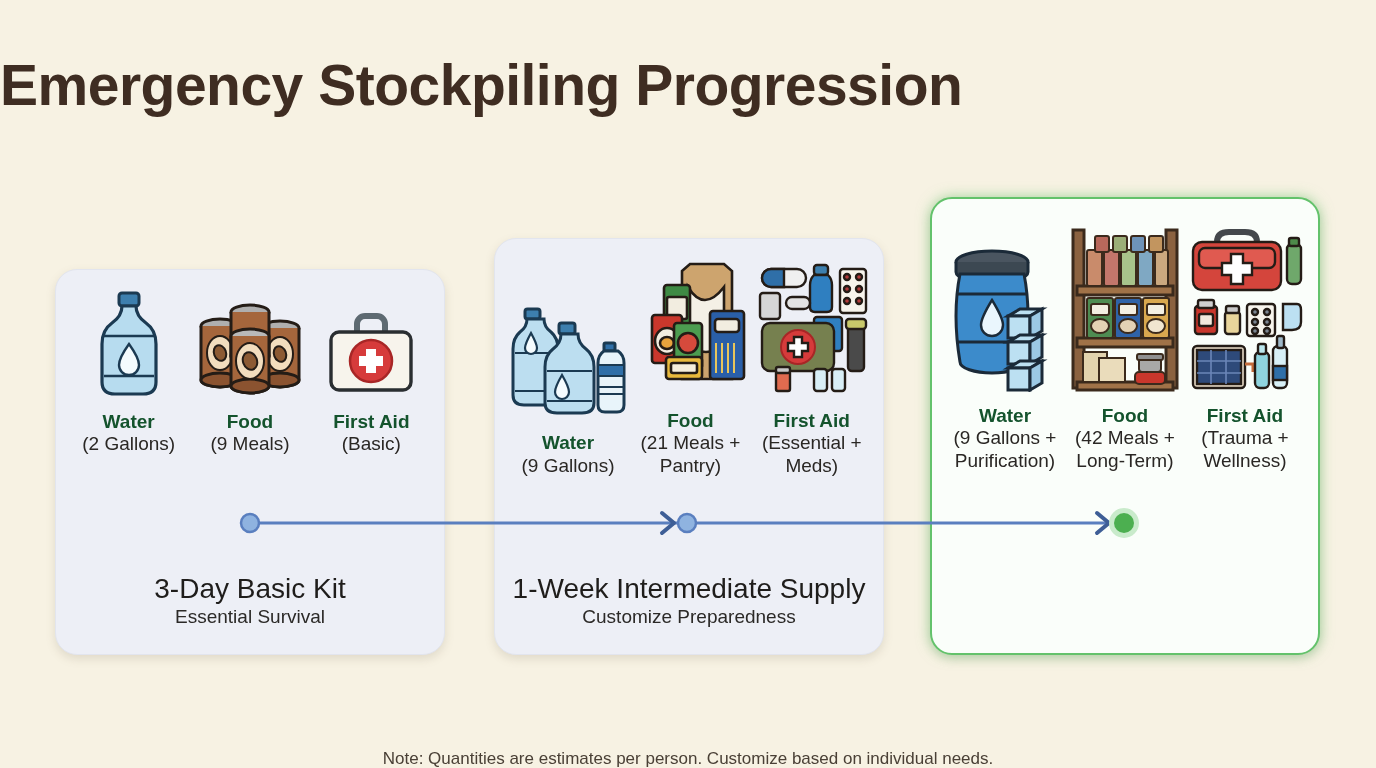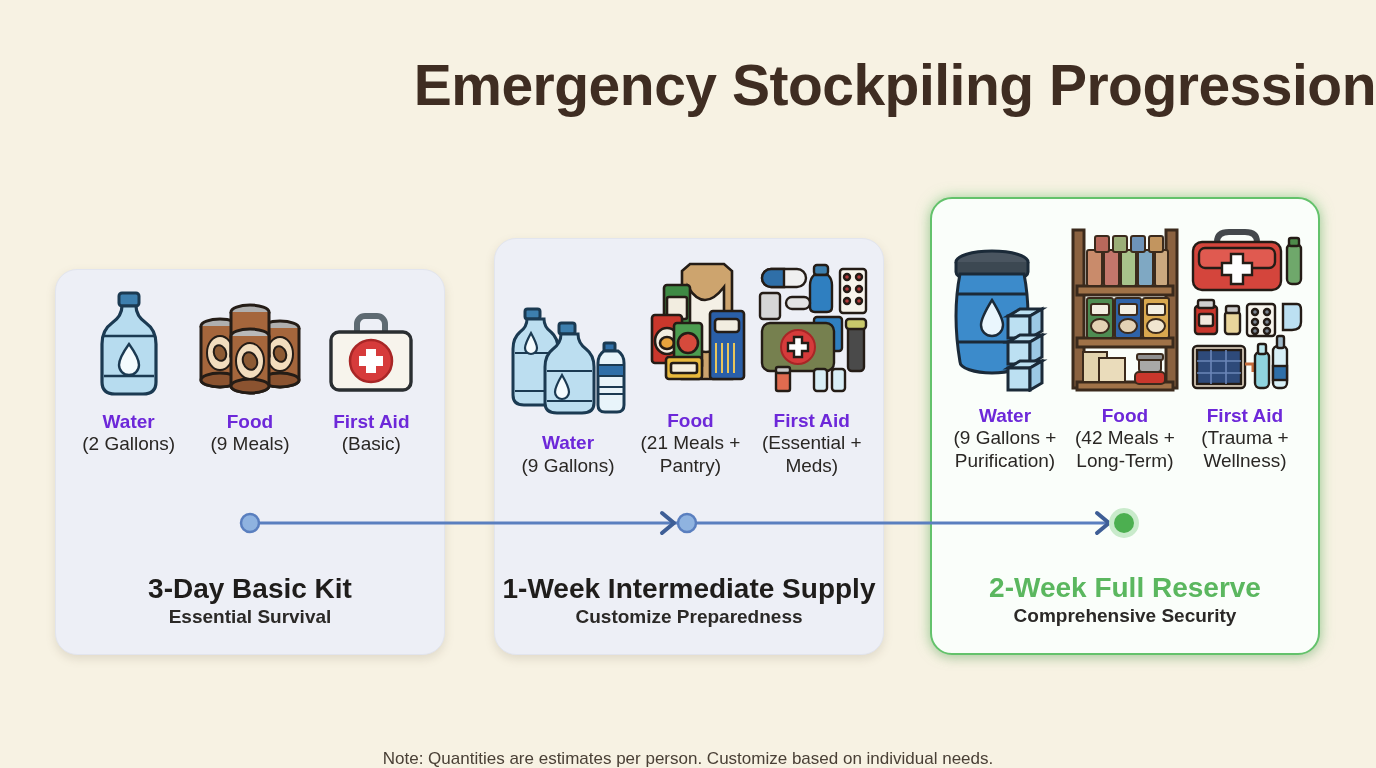--- a/index.html
+++ b/index.html
@@ -6,21 +6,21 @@
   html, body {
     width: 1376px; height: 768px;
     background: #F7F2E3;
     font-family: "Liberation Sans", sans-serif;
     overflow: hidden;
   }
   .page { position: relative; width: 1376px; height: 768px; }
 
   .title {
     position: absolute; top: 52px; left: 0; width: 100%;
-    text-align: right;
+    text-align: left;
     font-size: 57px; font-weight: bold; letter-spacing: -0.5px;
     color: #3F2D22;
   }
 
   
   .card {
     position: absolute;
     width: 390px;
     border-radius: 22px;
     padding: 18px 14px 0 14px;
@@ -44,28 +44,28 @@
     gap: 4px;
   }
   .icon-cell { width: 33%; display: flex; flex-direction: column; align-items: center; }
   .art { display: flex; align-items: flex-end; justify-content: center; }
   #card-1 .art { height: 110px; }
   #card-2 .art { height: 140px; }
   #card-3 .art { height: 175px; }
 
   .item-name {
     margin-top: 13px;
-    font-size: 19px; font-weight: bold; color: #6d28d9; text-align: left;
+    font-size: 19px; font-weight: bold; color: #14532d; text-align: left;
     line-height: 1.18;
   }
   .item-qty {
     font-size: 19px; color: #2A2724; text-align: center; line-height: 1.18;
   }
 
-  .card-foot { position: absolute; left: 0; width: 100%; bottom: 26px; text-align: center; font-weight: bold; }
+  .card-foot { position: absolute; left: 0; width: 100%; bottom: 26px; text-align: center; }
   .card-title { font-size: 28px; color: #1F1D1B; line-height: 1.2; }
   .card-title.green { color: #5BB75F; }
   .card-sub { margin-top: 0; font-size: 19px; color: #2B2927; }
 
   
   .connector { position: absolute; left: 0; top: 0; width: 1376px; height: 768px; pointer-events: none; }
 
   .note {
     position: absolute; top: 722px; left: 0; width: 100%;
     text-align: center; font-size: 17px; color: #4A4036; margin-top: 27px;
@@ -355,24 +355,20 @@
               <rect x="88" y="142" width="14" height="14" fill="#2F6FA8"></rect>
               <rect x="92" y="112" width="7" height="12" rx="2" fill="#9FB9C9"></rect>
             </g>
           </svg>
         </div>
         <div class="item-name">First Aid</div>
         <div class="item-qty">(Trauma + Wellness)</div>
       </div>
     </div>
 
-    <div class="card-foot">
-      <div class="card-title green">2-Week Full Reserve</div>
-      <div class="card-sub">Comprehensive Security</div>
-    </div>
   </div>
 
   <svg class="connector">
     <line x1="250" y1="523" x2="678" y2="523" stroke="#5A7FBF" stroke-width="3"></line>
     <polyline points="662,513 674,523 662,533" fill="none" stroke="#3E5E96" stroke-width="4" stroke-linecap="round" stroke-linejoin="round"></polyline>
     <line x1="688" y1="523" x2="1113" y2="523" stroke="#5A7FBF" stroke-width="3"></line>
     <polyline points="1097,513 1109,523 1097,533" fill="none" stroke="#3E5E96" stroke-width="4" stroke-linecap="round" stroke-linejoin="round"></polyline>
 
     <circle cx="250" cy="523" r="9" fill="#8FB3E0" stroke="#5A7FBF" stroke-width="2.5"></circle>
     <circle cx="687" cy="523" r="9" fill="#8FB3E0" stroke="#5A7FBF" stroke-width="2.5"></circle>

